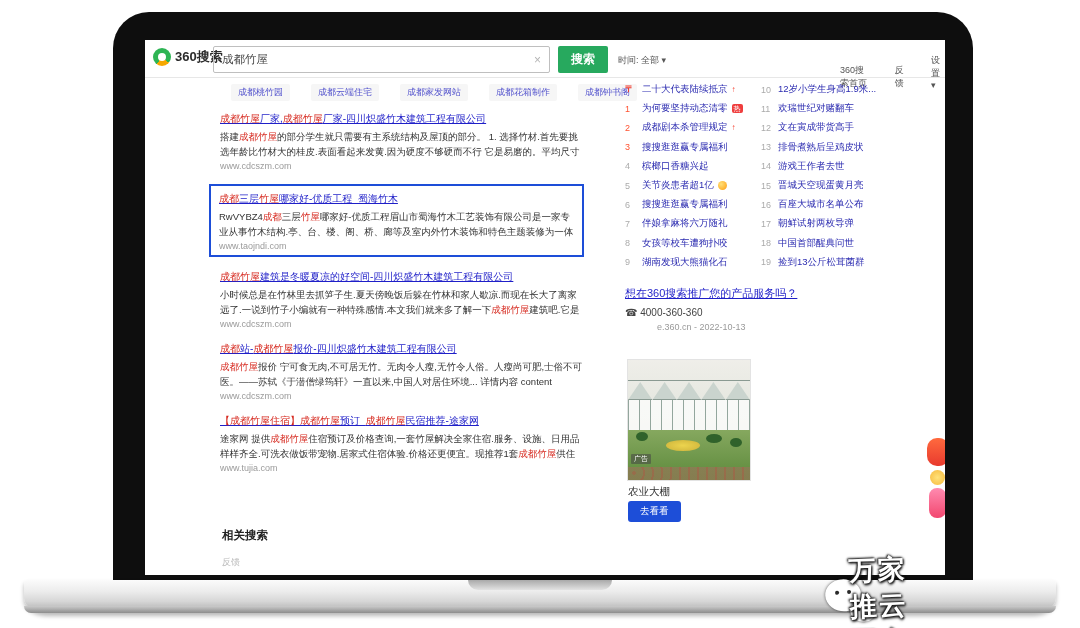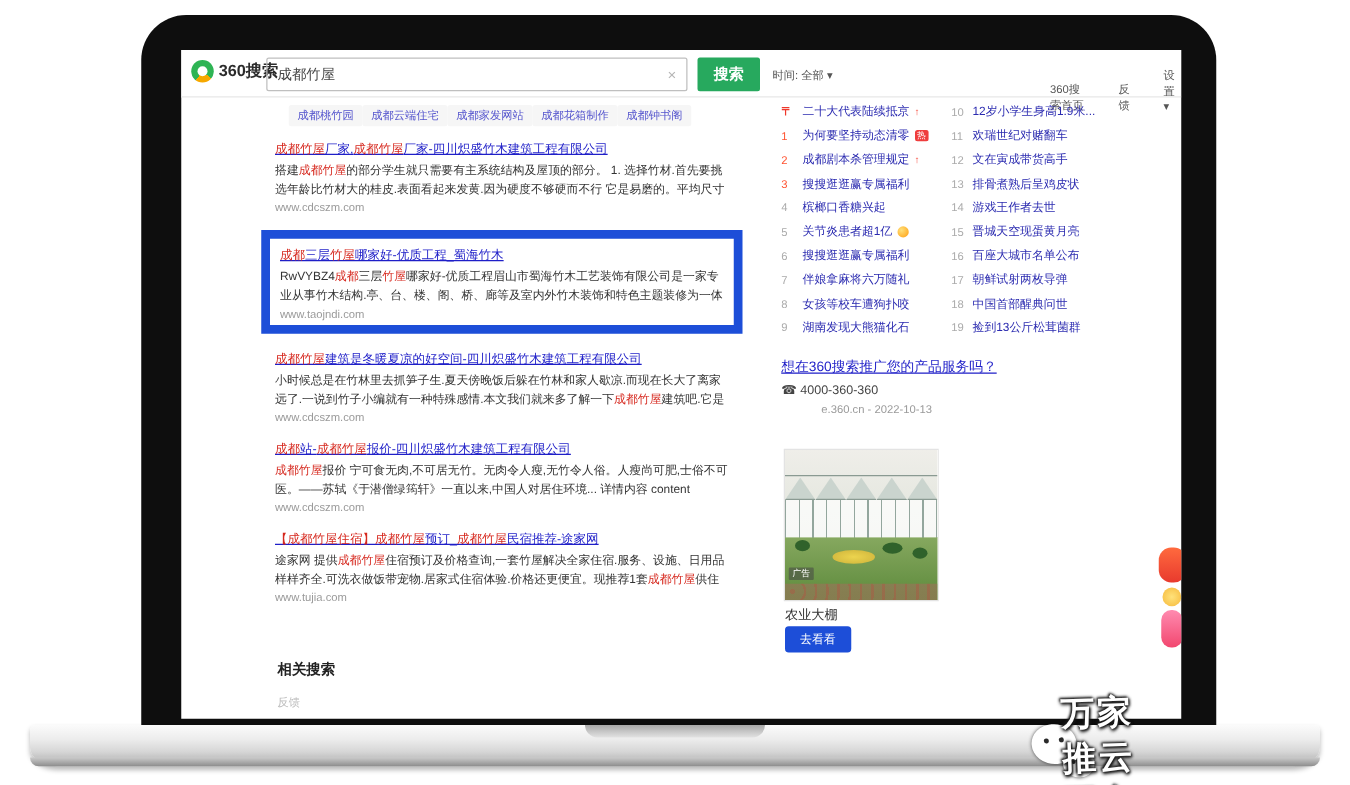--- a/index.html
+++ b/index.html
@@ -40,32 +40,32 @@
   .sbox input{border:0;outline:0;flex:1;font-size:11.5px;color:#444;padding:0 8px;background:transparent;
     font-family:inherit;}
   .sclear{color:#b5b5b5;font-size:12px;padding:0 8px;cursor:pointer;}
   .sbtn{position:absolute;left:413px;top:6px;width:50px;height:27px;background:#27a95e;color:#fff;border:0;
     border-radius:2px;font-size:12px;font-weight:bold;font-family:inherit;cursor:pointer;}
   .tfilter{position:absolute;left:473px;top:14px;font-size:9px;color:#555;cursor:pointer;}
   .hnav{position:absolute;left:695px;top:14px;display:flex;gap:26px;font-size:9px;color:#555;align-items:flex-end;}
   .hnav span{cursor:pointer;}
 
   
-  .tags{position:absolute;left:86px;top:44px;display:flex;font-family:Liberation Mono, monospace;}
+  .tags{position:absolute;left:86px;top:44px;display:flex;gap:21px;font-family:Liberation Mono, monospace;}
   .tag{font-size:9px;color:#5353cd;background:#f6f6f6;padding:2px 7px;border-radius:2px;cursor:pointer;}
 
   
   .results{position:absolute;left:75px;top:72px;width:364px;}
   .res{margin-bottom:13px;}
   .res .title{font-size:10px;color:#1f1fc8;text-decoration:underline;white-space:nowrap;overflow:hidden;
     display:block;cursor:pointer;margin-bottom:3px;}
   .res .desc{font-size:9.5px;color:#333;line-height:15px;max-height:30px;overflow:hidden;}
   .res .url{font-size:9px;color:#9a9a9a;margin-top:2px;}
   .red{color:#d6281e;}
-  .hl-box{border:7px solid #1d4ed8;padding:6px 8px 4px 8px;margin:2px 0 13px -11px;width:355px;}
+  .hl-box{border:2px solid #1d4ed8;padding:6px 8px 4px 8px;margin:2px 0 13px -11px;width:355px;}
   .hl-box .res{margin-bottom:0;}
   .rel-foot{position:absolute;left:77px;top:488px;display:flex;align-items:baseline;gap:13px;flex-direction:column;}
   .rel-title{font-size:11.5px;font-weight:bold;color:#222;}
   .rel-fb{font-size:9px;color:#bbb;cursor:pointer;}
 
   
   .rail{position:absolute;left:480px;top:40px;width:270px;}
   .hotcols{position:relative;}
   .hcol{position:absolute;top:0;}
   .hcol.l{left:0;width:118px;}

